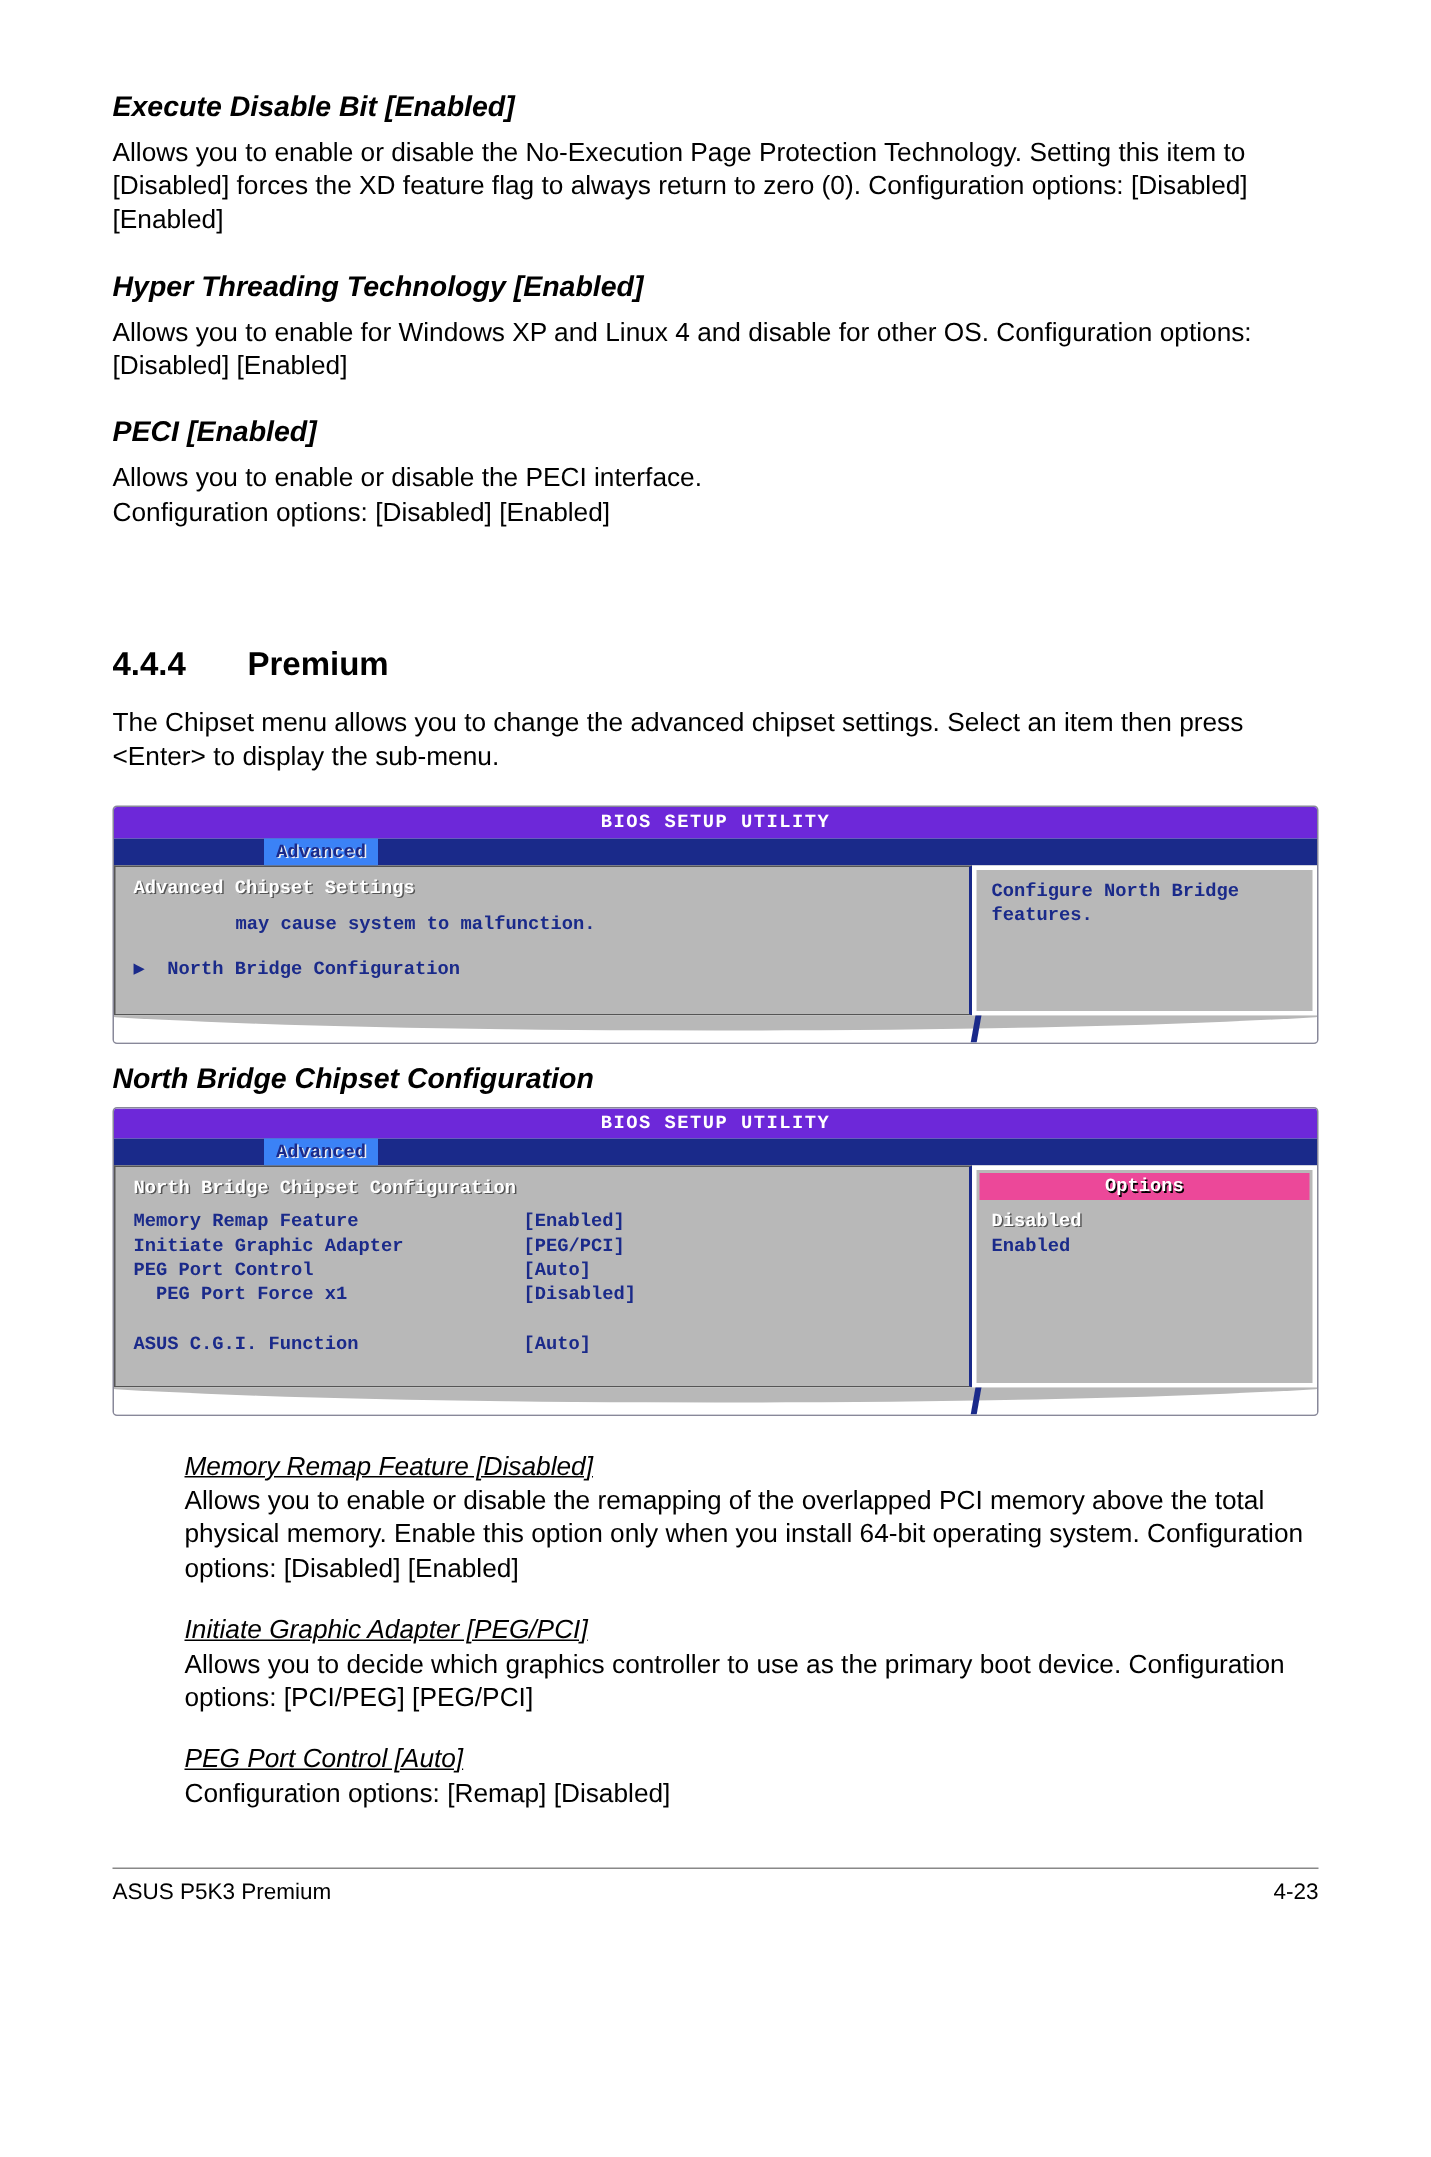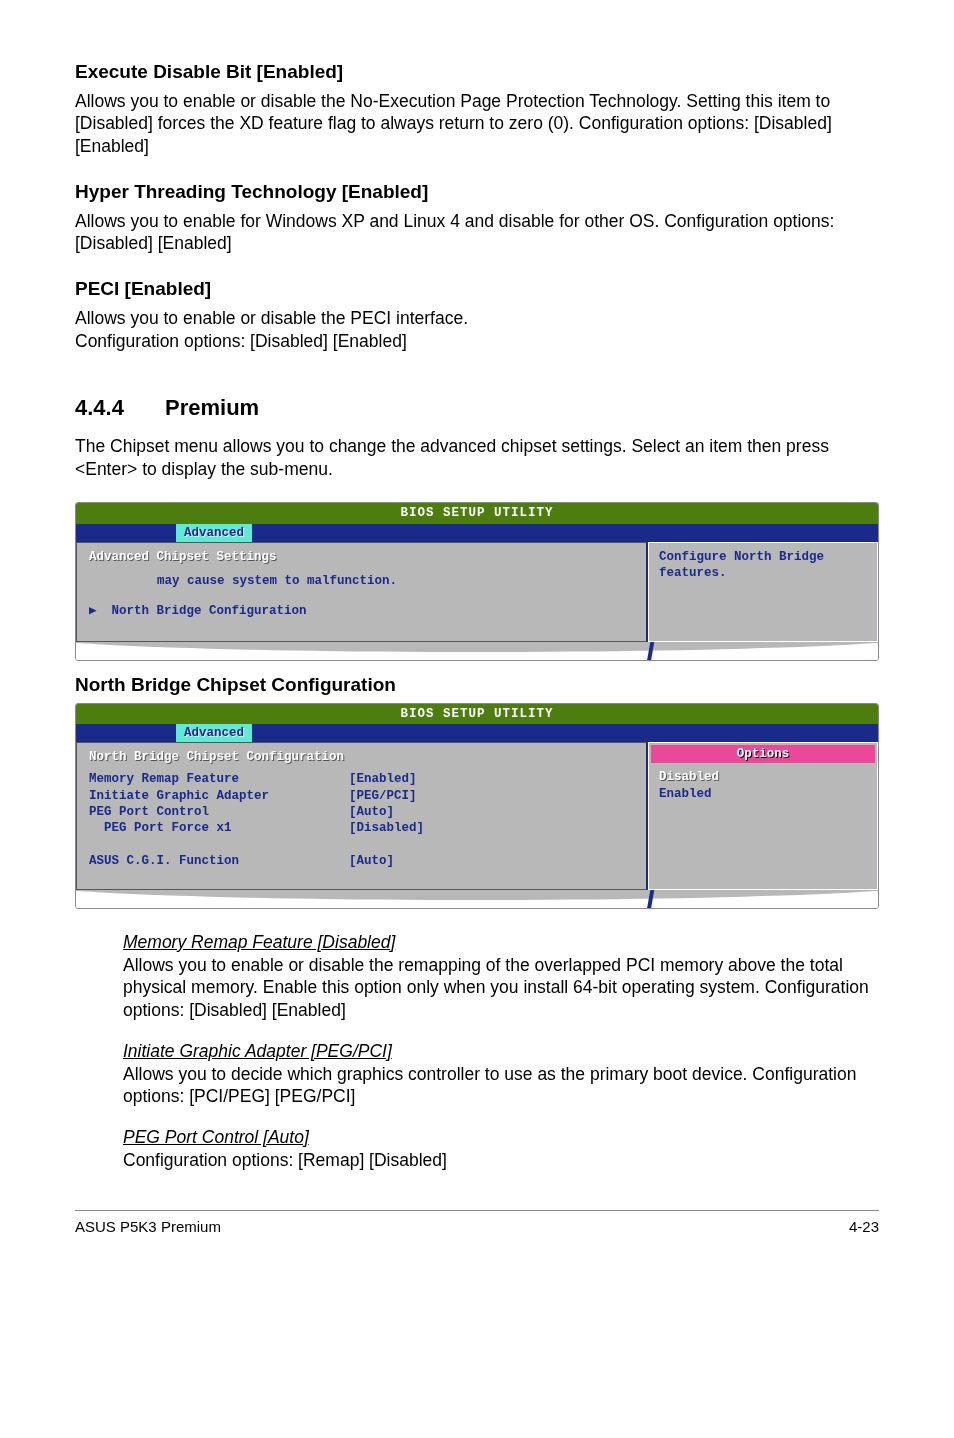--- a/index.html
+++ b/index.html
@@ -13,76 +13,78 @@
     color: #000000;
     width: 954px;
     padding: 60px 75px 30px 75px;
     font-size: 17.5px;
     line-height: 1.3;
   }
   .h3 {
     font-weight: bold;
     font-size: 19px;
     margin-bottom: 5px;
+    font-style: italic;
   }
   .para {
     margin-bottom: 22px;
   }
   .section-num-title {
     font-weight: bold;
     font-size: 22px;
     margin-bottom: 12px;
   }
   .section-num-title .num {
     display: inline-block;
     width: 90px;
+    margin-top: 35px;
   }
   .bios-container {
     border: 1px solid #889;
     border-radius: 3px;
     overflow: hidden;
     margin-bottom: 12px;
     font-family: "Courier New", monospace;
     font-size: 12.5px;
     font-weight: bold;
   }
   .bios-header {
-    background: #4d7c0f;
+    background: #6d28d9;
     color: #ffffff;
     text-align: center;
     padding: 2px 0;
     letter-spacing: 1px;
   }
   .bios-tab-row {
     background: #1a2a8a;
     padding: 0 40px 0 100px;
   }
   .bios-tab {
     display: inline-block;
-    background: #5eead4;
+    background: #3b82f6;
     color: #1a2a8a;
     padding: 1px 8px;
     text-shadow: 1px 1px 0 #eee;
   }
   .bios-body {
     display: flex;
     background: #b8b8b8;
   }
   .bios-left {
     flex: 1;
     border: 1px solid #555;
     border-right: 2px solid #1a2a8a;
     padding: 6px 12px 20px 12px;
     color: #1a2a8a;
     min-height: 100px;
     position: relative;
   }
   .bios-right {
     width: 230px;
-    border: 1px solid #ffffff;
+    border: 3px solid #ffffff;
     padding: 6px 10px;
     color: #1a2a8a;
   }
   .bios-title-line {
     color: #ffffff;
     text-shadow: 1px 1px 0 #555;
   }
   .bios-arrow-line {
     color: #1a2a8a;
   }

